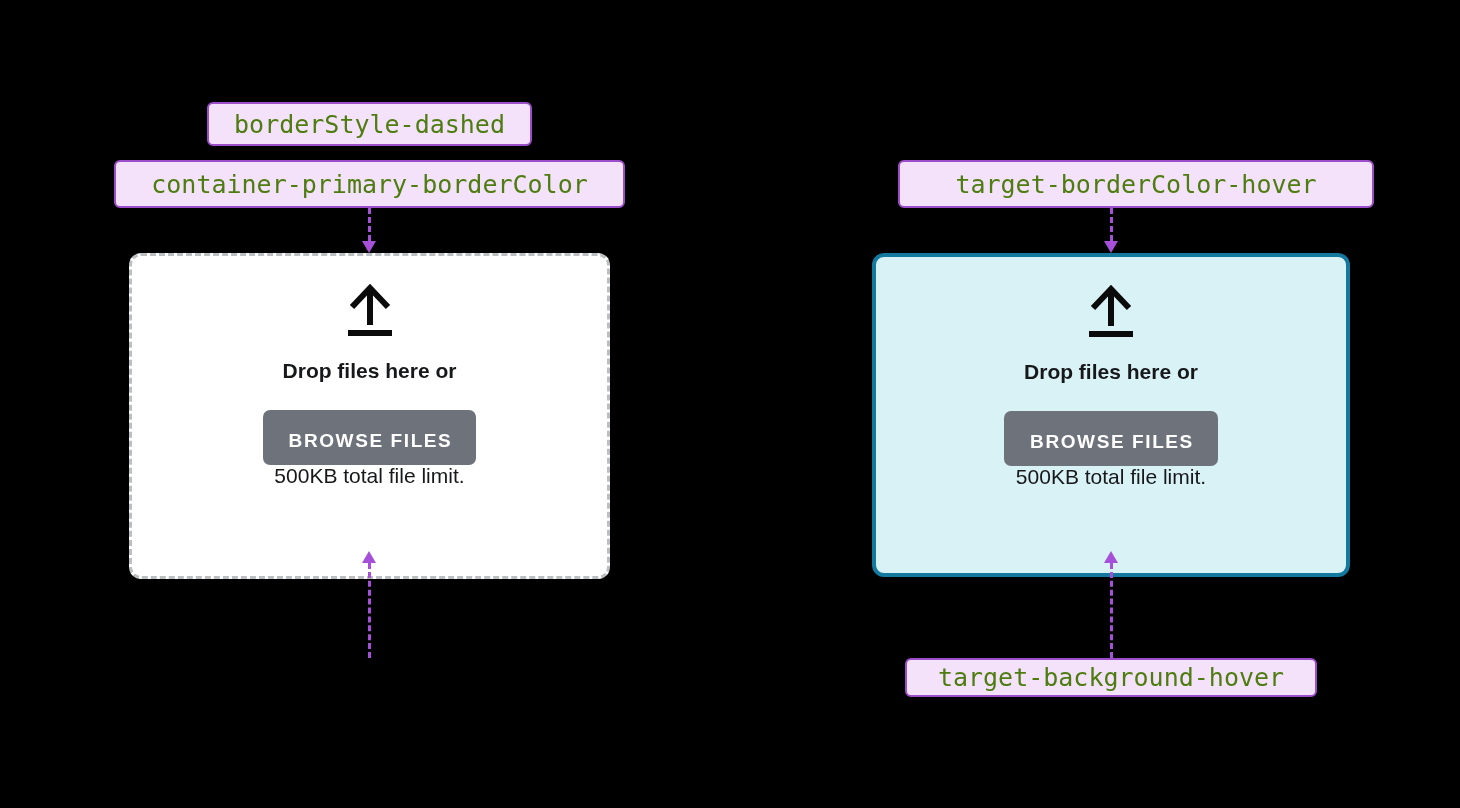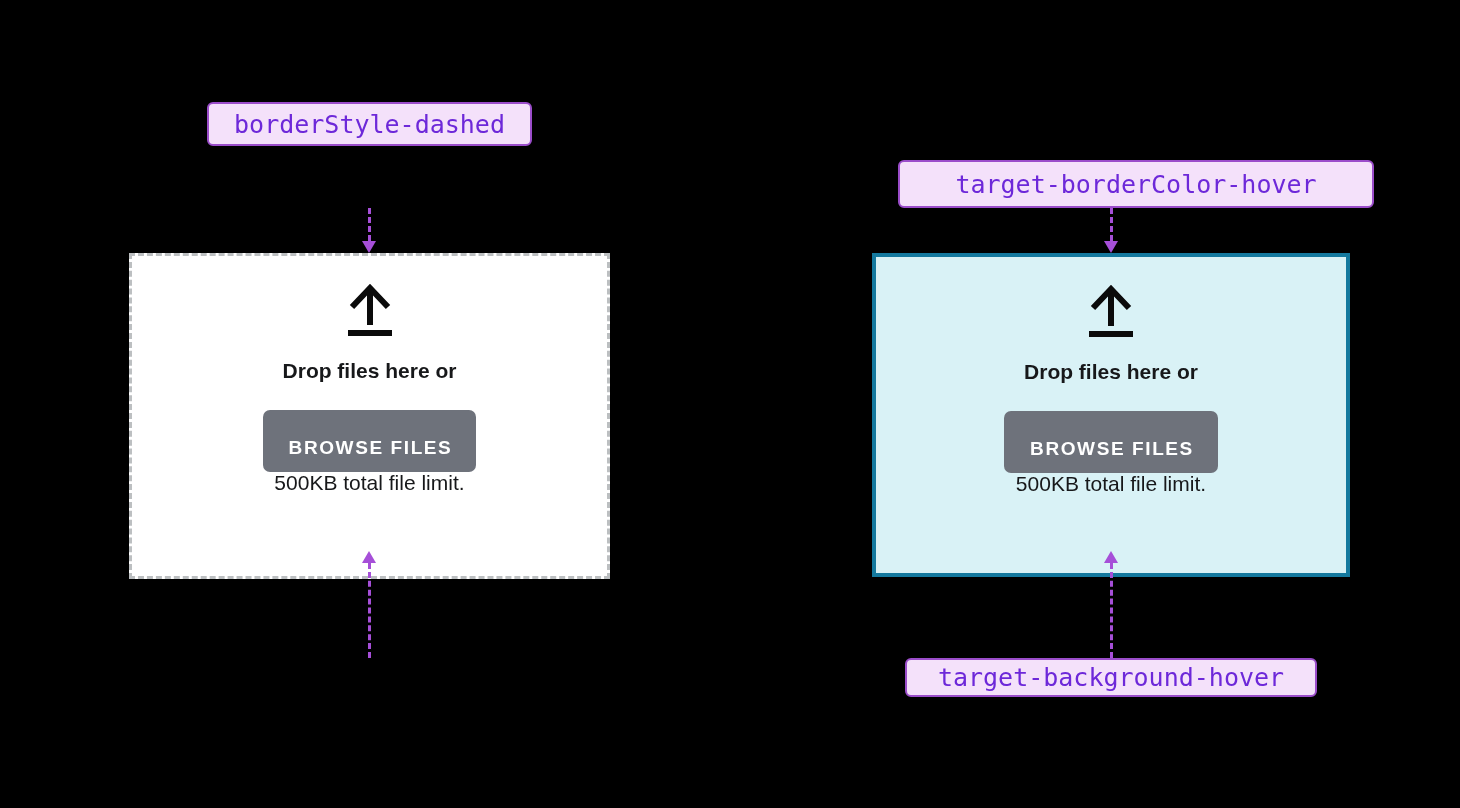--- a/index.html
+++ b/index.html
@@ -25,21 +25,21 @@
 
   
   .token-badge {
     position: absolute;
     display: flex;
     align-items: center;
     justify-content: center;
     background: #f4e1fa;
     border: 2px solid #9b4dca;
     border-radius: 6px;
-    color: #6d28d9;
+    color: #4d7c0f;
     font-family: "DejaVu Sans Mono", "Liberation Mono", monospace;
     font-size: 25px;
     line-height: 1;
     letter-spacing: 0px;
     white-space: nowrap;
     padding: 0 10px;
   }
 
   
   .connector {
@@ -67,21 +67,21 @@
   .connector.up .head {
     border-bottom: 12px solid #a64fd8;
     top: 0;
   }
 
   
   .dropzone {
     position: absolute;
     width: 481px;
     height: 326px;
-    border-radius: 0;
+    border-radius: 12px;
     display: flex;
     flex-direction: column;
     align-items: center;
     justify-content: flex-start;
   }
 
   .dropzone.primary {
     background: #ffffff;
     border: 3px dashed #bcbfc1;
   }
@@ -109,39 +109,40 @@
   .browse-button {
     margin-top: 29px;
     background: #6e727b;
     color: #ffffff;
     border: none;
     border-radius: 7px;
     font-family: "Liberation Sans", sans-serif;
     font-size: 19px;
     font-weight: bold;
     letter-spacing: 1.6px;
-    padding: 28px 24px 15px 26px;
+    padding: 21px 24px 15px 26px;
     line-height: 1;
     cursor: pointer;
   }
 
   .limit-label {
     font-size: 21px;
     font-weight: normal;
     color: #17181a;
     line-height: 1;
   }
 </style>
 </head>
 <body>
 
 <div class="stage">
 
   <div class="token-badge" style="left:207px; top:102px; width:325px; height:44px;">borderStyle-dashed</div>
 
+  <div class="token-badge" style="left:114px; top:160px; width:511px; height:48px;">container-primary-borderColor</div>
 
   <div class="connector down" style="left:362px; top:208px; height:45px;">
     <span class="stem" style="top:0; height:33px;"></span>
     <span class="head"></span>
   </div>
 
   <div class="dropzone primary" style="left:129px; top:253px;">
 
     <svg class="upload-icon" viewBox="0 0 60 56">
       <path d="M30 6 L30 42" stroke="#0b0b0b" stroke-width="6" stroke-linecap="butt"></path>

